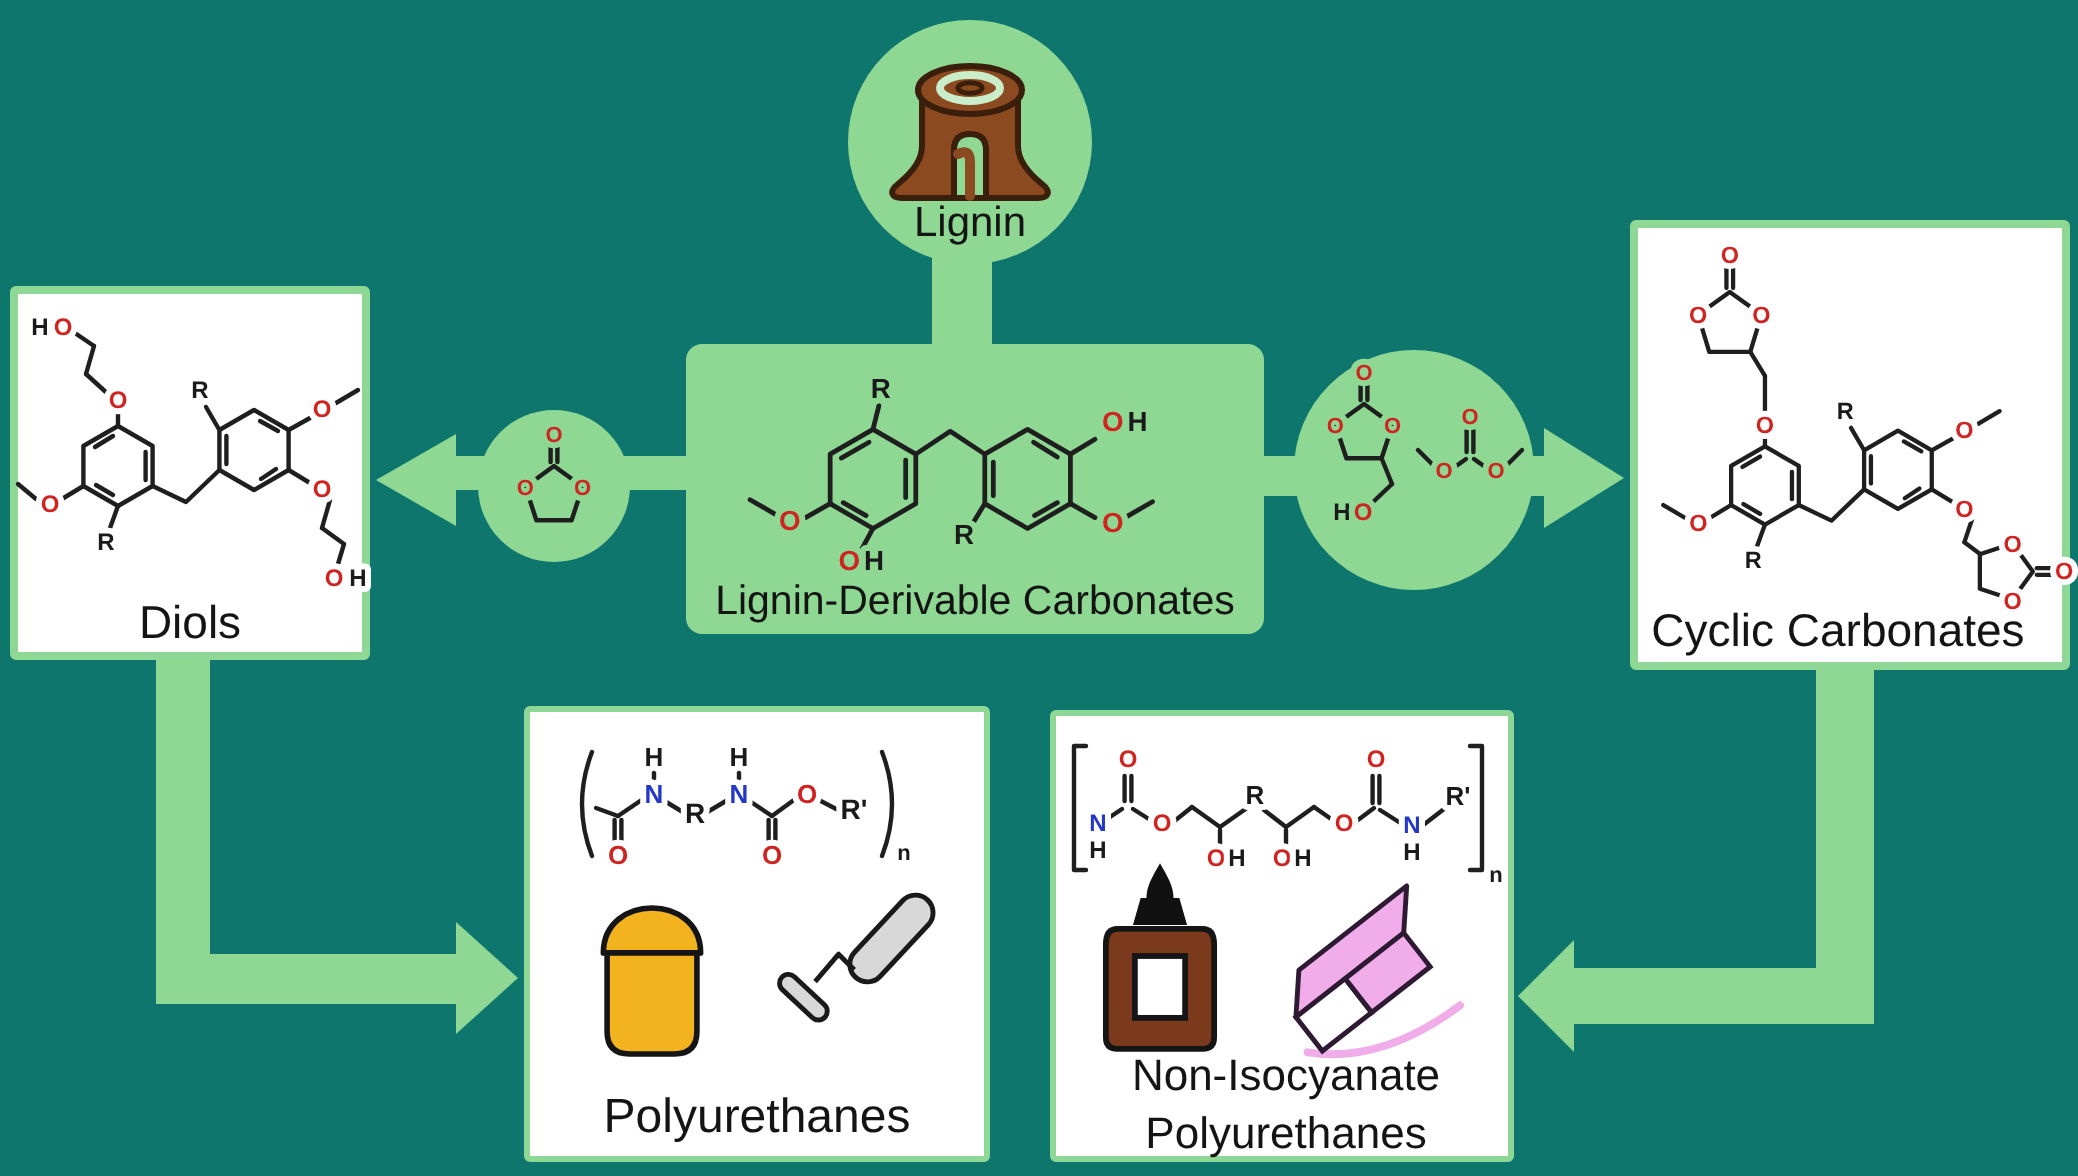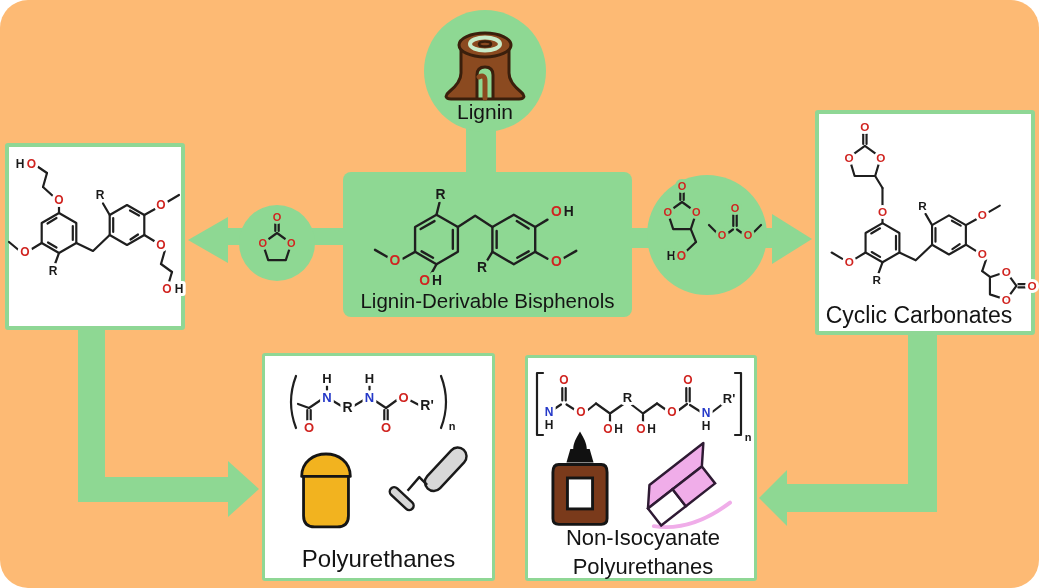--- a/index.html
+++ b/index.html
@@ -1,17 +1,17 @@
 <!DOCTYPE html>
 <html><head>
 <meta charset="utf-8">
 <style>
   html,body{margin:0;padding:0;background:#ffffff;}
-  #canvas{position:relative;width:1039px;height:588px;background:#fdba74;overflow:hidden;
-          font-family:"Liberation Sans",sans-serif;color:#1a1a1a;border-radius:28px;}
+  #canvas{position:relative;width:1039px;height:588px;background:#0f766e;overflow:hidden;
+          font-family:"Liberation Sans",sans-serif;color:#1a1a1a;}
   .abs{position:absolute;}
   .green-fill{background:#8ED893;}
   .circle{border-radius:50%;}
   .wbox{background:#ffffff;border:4px solid #8FD795;box-sizing:border-box;border-radius:3px;z-index:2;}
   .gbox{background:#8ED893;border-radius:8px;z-index:2;}
   .arrowpart{z-index:1;}
   .head{width:0;height:0;z-index:1;}
   .lbl{text-align:center;color:#141414;}
   svg{overflow:visible;}
   .bd{stroke:#1f1f1f;stroke-width:2.2;fill:none;stroke-linecap:round;stroke-linejoin:round;}
@@ -80,21 +80,21 @@
     </g>
     <text class="at aC hg f14" x="79" y="21">R</text>
     <text class="at aO hg f14" x="33" y="88">O</text>
     <text class="at aO hg f14" x="63" y="108">O</text>
     <text class="at aC hg f14" x="75.5" y="108">H</text>
     <text class="at aO hg f14" x="196" y="38">O</text>
     <text class="at aC hg f14" x="208.5" y="38">H</text>
     <text class="at aO hg f14" x="196" y="89">O</text>
     <text class="at aC hg f14" x="121" y="95">R</text>
   </svg>
-  <div class="abs lbl" style="left:343px;top:289px;width:289px;font-size:20.5px;z-index:4;">Lignin-Derivable Bisphenols</div>
+  <div class="abs lbl" style="left:343px;top:289px;width:289px;font-size:20.5px;z-index:4;">Lignin-Derivable Carbonates</div>
 
   <div class="abs green-fill circle" style="left:239px;top:205px;width:76px;height:76px;z-index:3;"></div>
   <svg class="abs" style="left:248px;top:212px;width:58px;height:62px;z-index:4;" viewBox="0 0 58 62">
     <g class="bd">
       <polygon points="29,21 43.3,31.4 37.8,48.1 20.2,48.1 14.7,31.4"></polygon>
       <line x1="27.3" y1="19" x2="27.3" y2="10"></line>
         <line x1="30.7" y1="19" x2="30.7" y2="10"></line>
     </g>
     <text class="at aO hg f11" x="29" y="9">O</text>
     <text class="at aO hg f11" x="14.7" y="35.4">O</text>
@@ -159,20 +159,21 @@
     <text class="at aO hw f12" x="24.5" y="20.5">O</text>
     <text class="at aO hw f12" x="52" y="57">O</text>
     <text class="at aO hw f12" x="18" y="109">O</text>
     <text class="at aC hw f12" x="46" y="128">R</text>
     <text class="at aC hw f12" x="93" y="52">R</text>
     <text class="at aO hw f12" x="154" y="61.5">O</text>
     <text class="at aO hw f12" x="154" y="101.5">O</text>
     <text class="at aO hw f12" x="160" y="146">O</text>
     <text class="at aC hw f12" x="172" y="146">H</text>
   </svg>
+  <div class="abs lbl" style="left:5px;top:298px;width:180px;font-size:23px;z-index:4;">Diols</div>
 
   <div class="abs wbox" style="left:815px;top:110px;width:220px;height:225px;"></div>
   <svg class="abs" style="left:816px;top:112px;width:219px;height:195px;z-index:3;" viewBox="0 0 224 196">
     <g class="bd">
       <polygon points="68,112 85.3,122 85.3,142 68,152 50.7,142 50.7,122"></polygon>
       <polygon points="136,104 153.3,114 153.3,134 136,144 118.7,134 118.7,114"></polygon>
       <line x1="56.5" y1="122.5" x2="65.5" y2="117.2"></line>
         <line x1="81.8" y1="125" x2="81.8" y2="139"></line>
         <line x1="65.5" y1="146.5" x2="57" y2="141.5"></line>
       <line x1="139" y1="109.5" x2="148" y2="114.5"></line>

